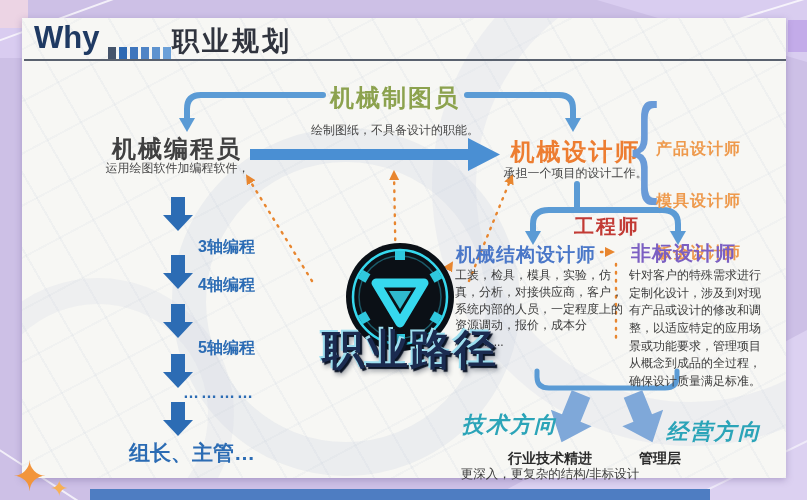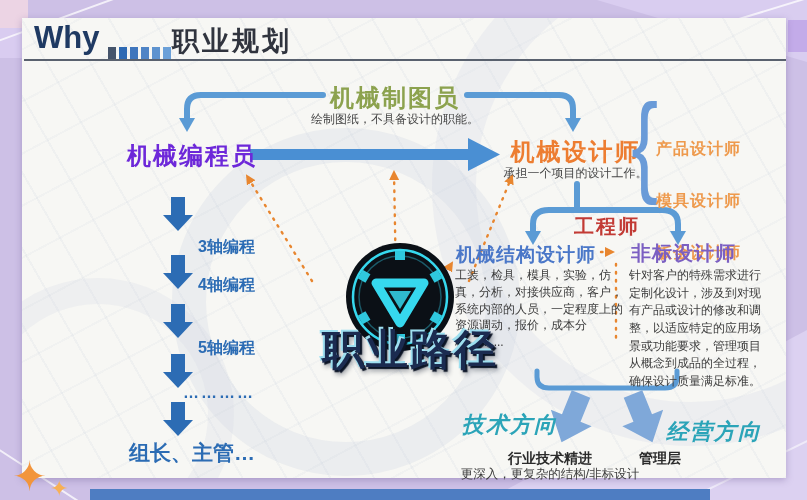--- a/index.html
+++ b/index.html
@@ -43,22 +43,22 @@
   .hsq span:nth-child(4){background:#4f84c6;}
   .hsq span:nth-child(5){background:#5e93cf;}
   .hsq span:nth-child(6){background:#6ba0d8;}
   .htitle{left:172px;top:23px;font-size:27px;font-weight:700;color:#30343e;letter-spacing:3px;z-index:3;}
   .hline{left:24px;top:59px;width:762px;height:2px;background:#59616e;z-index:3;}
   
   .t{z-index:3;}
   .node-title{font-weight:700;letter-spacing:2px;text-align:center;}
   .node-desc{font-size:12px;color:#474747;text-align:center;line-height:1.3;}
   .top-title{left:315px;top:82px;width:160px;font-size:24px;color:#8ca24e;}
-  .top-desc{left:295px;top:112px;width:200px;}
-  .left-title{left:97px;top:140px;width:160px;font-size:24px;color:#6d28d9;text-align:right;}
+  .top-desc{left:295px;top:123px;width:200px;}
+  .left-title{left:97px;top:133px;width:160px;font-size:24px;color:#404040;}
   .left-desc{left:90px;top:161px;width:175px;}
   .right-title{left:503px;top:136px;width:145px;font-size:24px;color:#ed7d31;}
   .right-desc{left:493px;top:166px;width:165px;}
   .branches{left:656px;top:106px;z-index:3;}
   .branches div{height:18px;line-height:18px;margin-bottom:18px;font-size:16px;
     font-weight:700;color:#ee9a4d;letter-spacing:1px;margin-top:34px;}
   .brace{left:626px;top:88px;font-size:112px;font-weight:400;color:#6a9bd8;
     line-height:1;transform:scaleX(.72);z-index:3;}
   .engineer{left:562px;top:213px;width:90px;text-align:center;font-size:20px;
     font-weight:700;color:#c23a34;letter-spacing:2px;z-index:3;}
@@ -169,21 +169,21 @@
   <span></span><span></span><span></span><span></span><span></span><span></span>
 </div>
 <div class="abs htitle t">职业规划</div>
 <div class="abs hline"></div>
 
 <div class="abs t node-title top-title">机械制图员</div>
 <div class="abs t node-desc top-desc">绘制图纸，不具备设计的职能。</div>
 
 <div class="abs t node-title left-title">机械编程员</div>
 <div class="abs t node-desc left-desc">
-  <br>
+  <span>运用绘图软件加编程软件，</span><br>
 </div>
 
 <div class="abs t node-title right-title">机械设计师</div>
 <div class="abs t node-desc right-desc">承担一个项目的设计工作。</div>
 
 <div class="abs brace t">{</div>
 <div class="abs branches">
   <div>产品设计师</div>
   <div>模具设计师</div>
   <div>钣金设计师</div>

